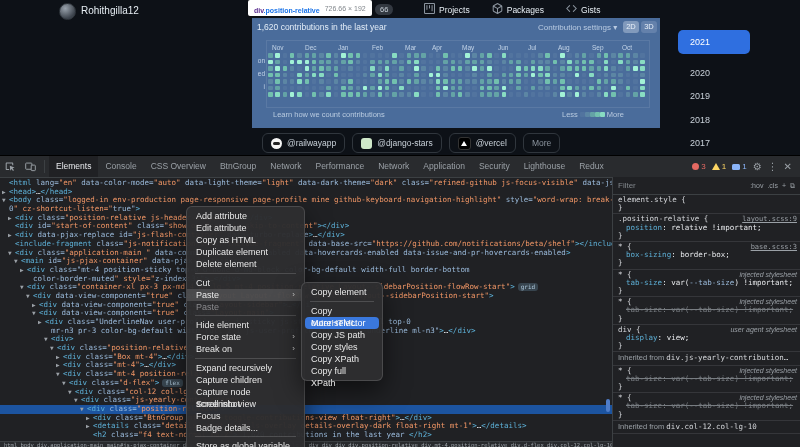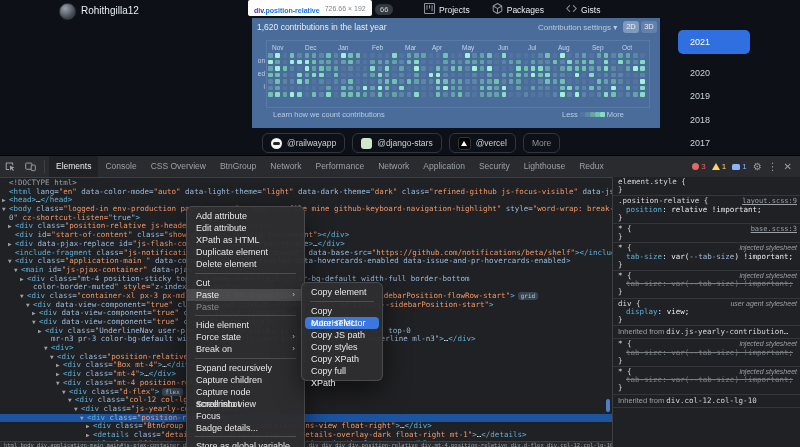--- a/index.html
+++ b/index.html
@@ -637,21 +637,20 @@
             <span class="bub"></span>
             <span>1</span>
           </span>
         <span class="st-gear">⚙</span>
         <span class="st-kebab">⋮</span>
         <span class="st-close">✕</span>
       </div>
     </div>
 
     <div class="tree" id="tree">
-        <div class="tl" style="padding-left: 2px;"><span class="arrow"></span><span class="cm">&lt;!DOCTYPE html&gt;</span></div>
         <div class="tl" style="padding-left: 2px;"><span class="arrow"></span><span class="tg">&lt;html</span><span class="ta"> lang=</span><span class="tv">"en"</span><span class="ta"> data-color-mode=</span><span class="tv">"auto"</span><span class="ta"> data-light-theme=</span><span class="tv">"light"</span><span class="ta"> data-dark-theme=</span><span class="tv">"dark"</span><span class="ta"> class=</span><span class="tv">"refined-github js-focus-visible"</span><span class="ta"> data-js-focus-visible</span></div>
         <div class="tl" style="padding-left: 2px;"><span class="arrow">▶</span><span class="tg">&lt;head</span><span class="tg">&gt;</span><span class="tx">…</span><span class="tg">&lt;/head</span><span class="tg">&gt;</span></div>
         <div class="tl" style="padding-left: 2px;"><span class="arrow">▼</span><span class="tg">&lt;body</span><span class="ta"> class=</span><span class="tv">"logged-in env-production page-responsive page-profile mine github-keyboard-navigation-highlight"</span><span class="ta"> style=</span><span class="tv">"word-wrap: break-word;"</span></div>
         <div class="tl" style="padding-left: 2px;"><span class="arrow"></span><span class="ta">0</span><span class="tv">" cz-shortcut-listen="</span><span class="ta">true"</span><span class="tg">&gt;</span></div>
         <div class="tl" style="padding-left: 8px;"><span class="arrow">▶</span><span class="tg">&lt;div</span><span class="ta"> class=</span><span class="tv">"position-relative js-header-wrapper "</span><span class="tg">&gt;</span><span class="tx">…</span><span class="tg">&lt;/div</span><span class="tg">&gt;</span></div>
         <div class="tl" style="padding-left: 8px;"><span class="arrow"></span><span class="tg">&lt;div</span><span class="ta"> id=</span><span class="tv">"start-of-content"</span><span class="ta"> class=</span><span class="tv">"show-on-focus js-skip-to-content"</span><span class="tg">&gt;</span><span class="tg">&lt;/div</span><span class="tg">&gt;</span></div>
         <div class="tl" style="padding-left: 8px;"><span class="arrow">▶</span><span class="tg">&lt;div</span><span class="ta"> data-pjax-replace id=</span><span class="tv">"js-flash-container"</span><span class="ta"> data-turbo-replace</span><span class="tg">&gt;</span><span class="tx">…</span><span class="tg">&lt;/div</span><span class="tg">&gt;</span></div>
         <div class="tl" style="padding-left: 8px;"><span class="arrow"></span><span class="tg">&lt;include-fragment</span><span class="ta"> class=</span><span class="tv">"js-notification-shelf-include-fragment"</span><span class="ta"> data-base-src=</span><span class="tv">"https://github.com/notifications/beta/shelf"</span><span class="tg">&gt;</span><span class="tg">&lt;/include-fragment</span></div>
         <div class="tl" style="padding-left: 8px;"><span class="arrow">▼</span><span class="tg">&lt;div</span><span class="ta"> class=</span><span class="tv">"application-main "</span><span class="ta"> data-commit-hovercards-enabled data-hovercards-enabled data-issue-and-pr-hovercards-enabled</span><span class="tg">&gt;</span></div>
         <div class="tl" style="padding-left: 14px;"><span class="arrow">▼</span><span class="tg">&lt;main</span><span class="ta"> id=</span><span class="tv">"js-pjax-container"</span><span class="ta"> data-pjax-container</span><span class="tg">&gt;</span></div>
@@ -673,34 +672,42 @@
         <div class="tl" style="padding-left: 74px;"><span class="arrow">▼</span><span class="tg">&lt;div</span><span class="ta"> class=</span><span class="tv">"js-yearly-contributions"</span><span class="tg">&gt;</span></div>
         <div class="tl sel-row" style="padding-left: 80px;"><span class="arrow">▼</span><span class="tg">&lt;div</span><span class="ta"> class=</span><span class="tv">"position-relative"</span><span class="tg">&gt;</span></div>
         <div class="tl" style="padding-left: 86px;"><span class="arrow">▶</span><span class="tg">&lt;div</span><span class="ta"> class=</span><span class="tv">"BtnGroup mt-1 js-toggle-contributions-view float-right"</span><span class="tg">&gt;</span><span class="tx">…</span><span class="tg">&lt;/div</span><span class="tg">&gt;</span></div>
         <div class="tl" style="padding-left: 86px;"><span class="arrow">▶</span><span class="tg">&lt;details</span><span class="ta"> class=</span><span class="tv">"details-reset details-overlay details-overlay-dark float-right mt-1"</span><span class="tg">&gt;</span><span class="tx">…</span><span class="tg">&lt;/details</span><span class="tg">&gt;</span></div>
         <div class="tl" style="padding-left: 86px;"><span class="arrow"></span><span class="tg">&lt;h2</span><span class="ta"> class=</span><span class="tv">"f4 text-normal mb-2"</span><span class="tg">&gt;</span><span class="ta"> 1,620 contributions in the last year </span><span class="tg">&lt;/h2</span><span class="tg">&gt;</span></div>
       </div>
     <div class="scrollmark"></div>
     <div class="crumbs">html  body  div.application-main  main#js-pjax-container  div.container-xl.px-3.px-md-4.px-lg-5  div  div  div  div.position-relative  div.mt-4.position-relative  div.d-flex  div.col-12.col-lg-10  div.js-yearly-contributions  div.position-relative</div>
 
     <div class="sp">
+      <div class="sp-filter">
+        <span class="ph">Filter</span>
+        <span class="sp-ctl">:hov</span>
+        <span class="sp-ctl">.cls</span>
+        <span class="sp-ctl">+</span>
+        <span class="sp-ctl">⧉</span>
+      </div>
       <div class="sp-body" id="sp-body">
           <div class="rule">
             <div><span class="sel-t">element.style</span> <span class="sel-t">{</span></div>
             <div class="sel-t">}</div>
           </div>
           <div class="rule">
             <span class="src lnk">layout.scss:9</span>
             <div><span class="sel-t">.position-relative</span> <span class="sel-t">{</span></div>
             <div class="decl"><span class="pn">position</span><span class="pv">: relative !important;</span></div>
             <div class="sel-t">}</div>
           </div>
           <div class="rule">
             <span class="src lnk">base.scss:3</span>
             <div><span class="sel-t">*</span> <span class="sel-t">{</span></div>
+            <div class="decl"><span class="pn">box-sizing</span><span class="pv">: border-box;</span></div>
             <div class="sel-t">}</div>
           </div>
           <div class="rule">
             <span class="src it">injected stylesheet</span>
             <div><span class="sel-t">*</span> <span class="sel-t">{</span></div>
             <div class="decl"><span class="pn">tab-size</span><span class="pv">: var(<span class="pvar">--tab-size</span>) !important;</span></div>
             <div class="sel-t">}</div>
           </div>
           <div class="rule">
             <span class="src it">injected stylesheet</span>
@@ -732,21 +739,21 @@
     </div>
 
     <div class="menu ctx" id="ctx">
         <div class="m-item">
           <span>Add attribute</span>
         </div>
         <div class="m-item">
           <span>Edit attribute</span>
         </div>
         <div class="m-item">
-          <span>XPath as HTML</span>
+          <span>Copy as HTML</span>
         </div>
         <div class="m-item">
           <span>Duplicate element</span>
         </div>
         <div class="m-item">
           <span>Delete element</span>
         </div>
         <div class="m-sep"></div>
         <div class="m-item">
           <span>Cut</span>

